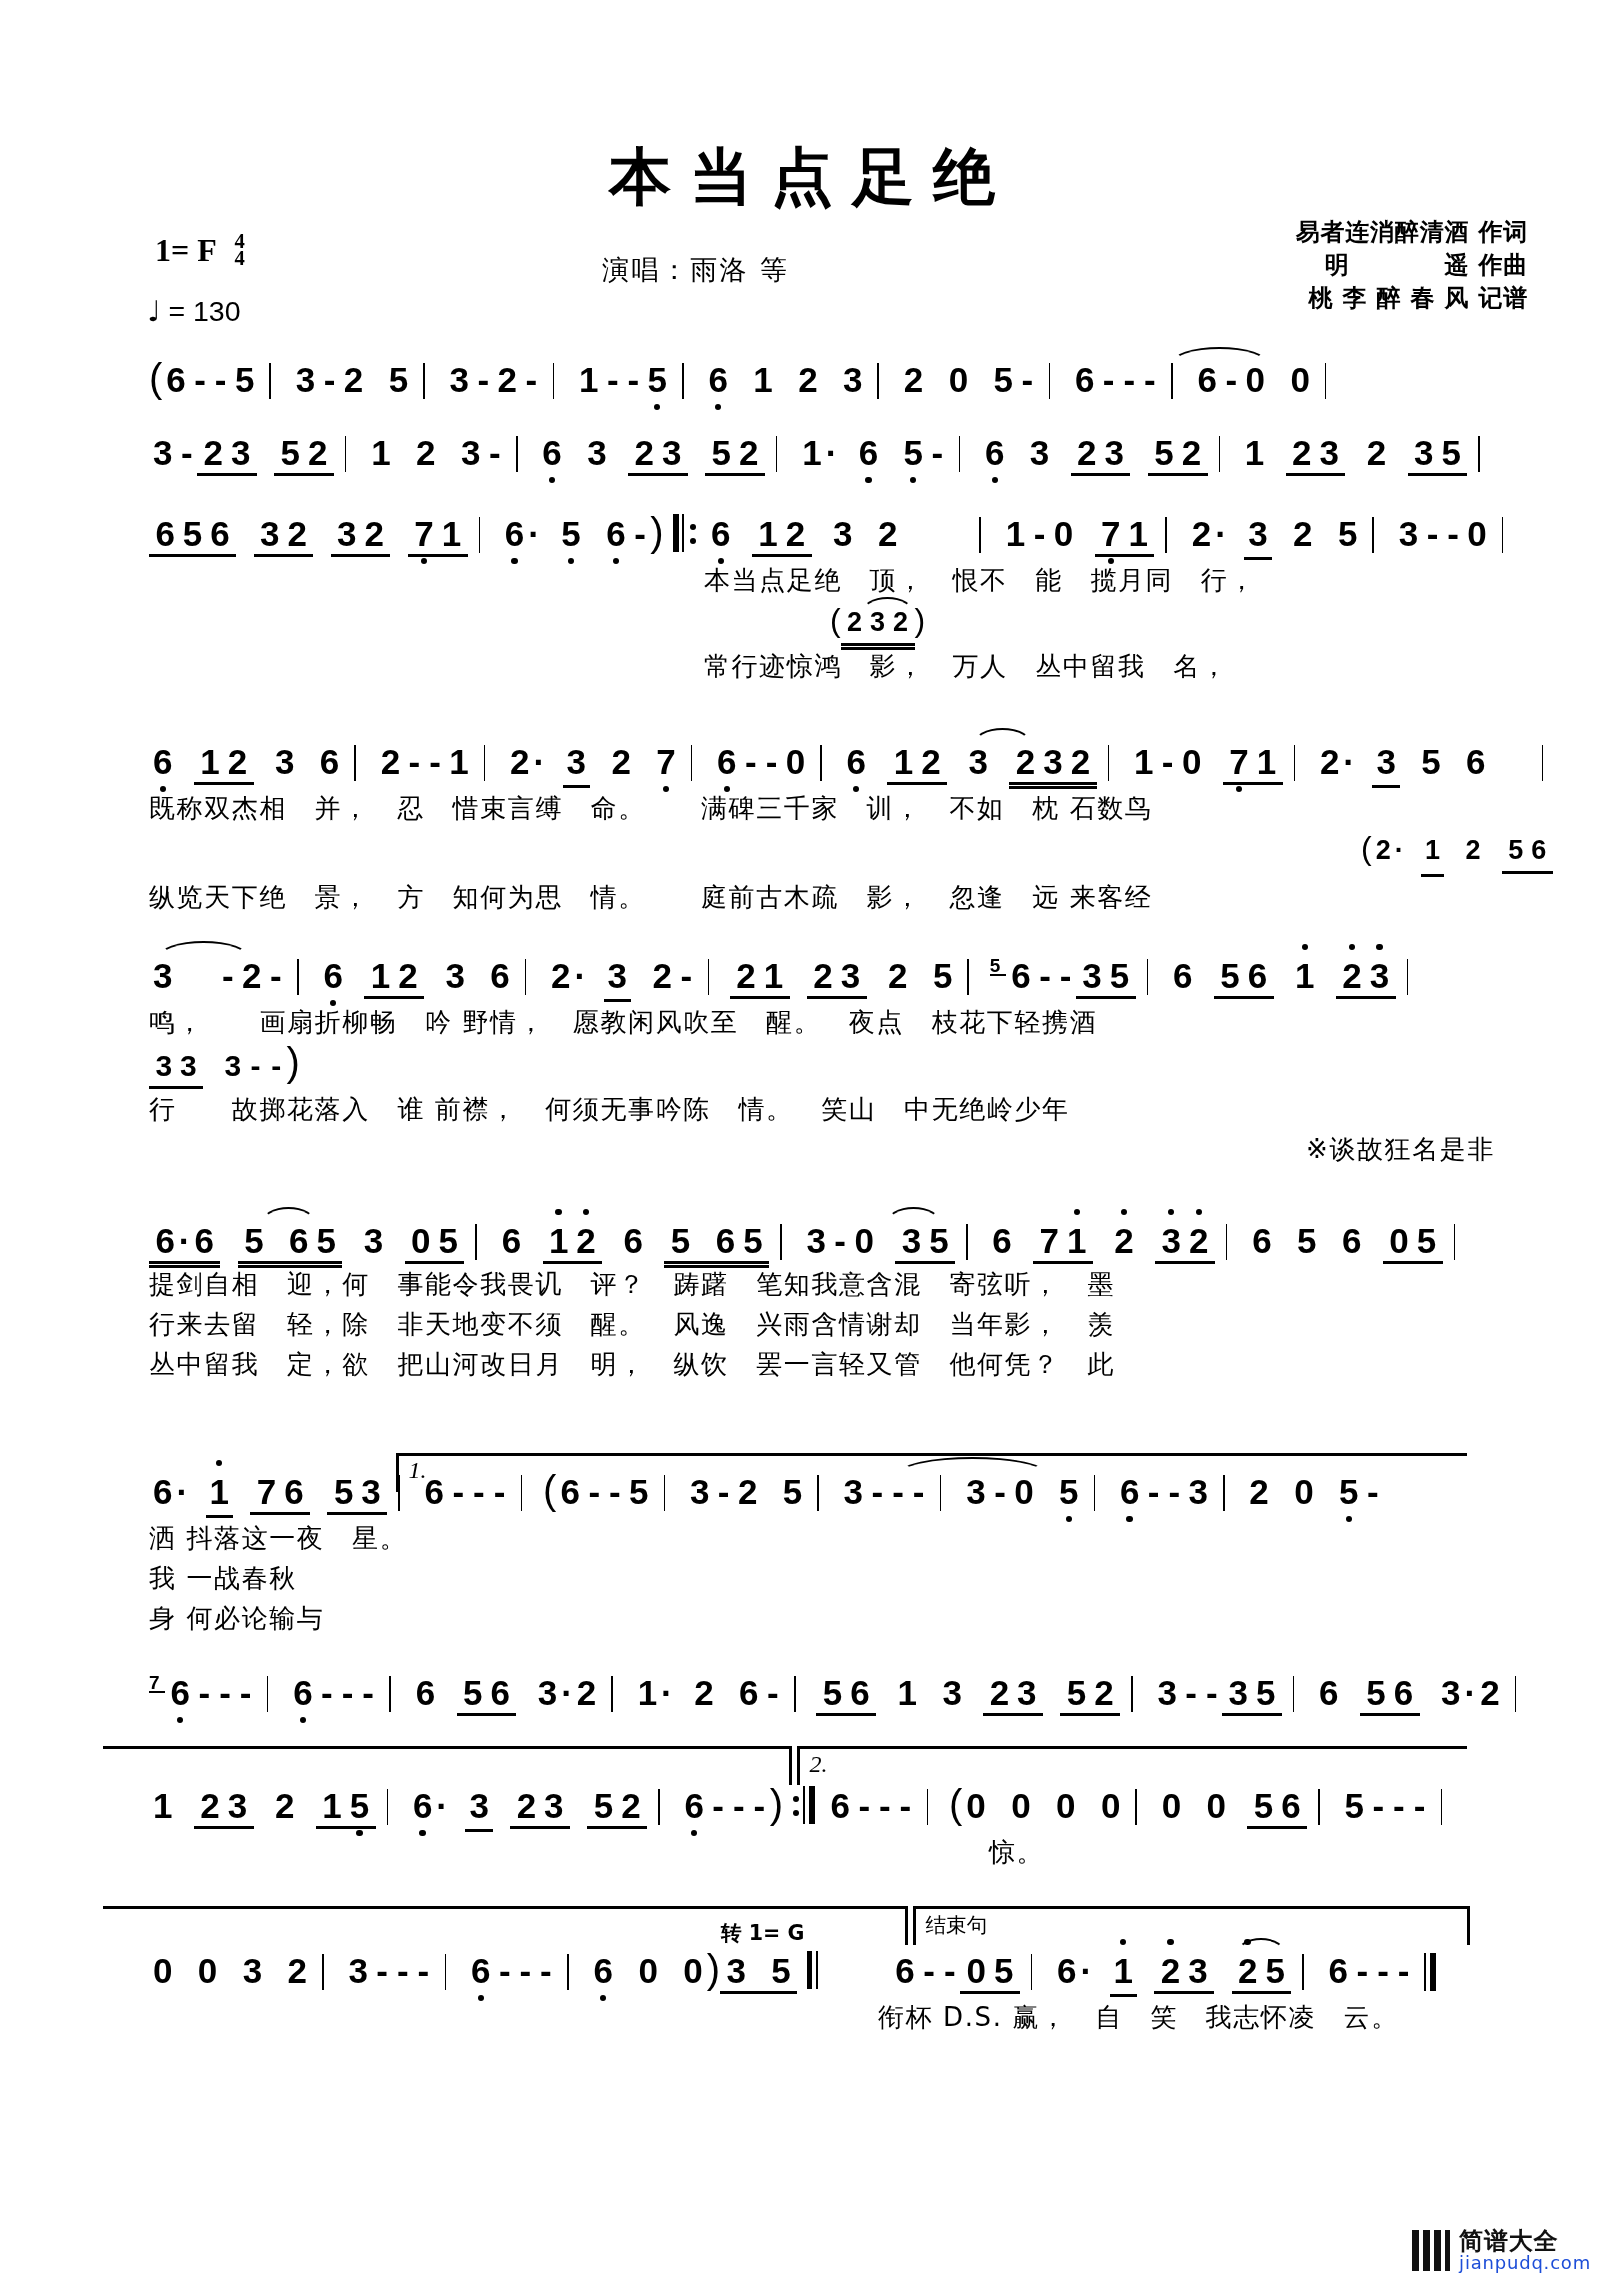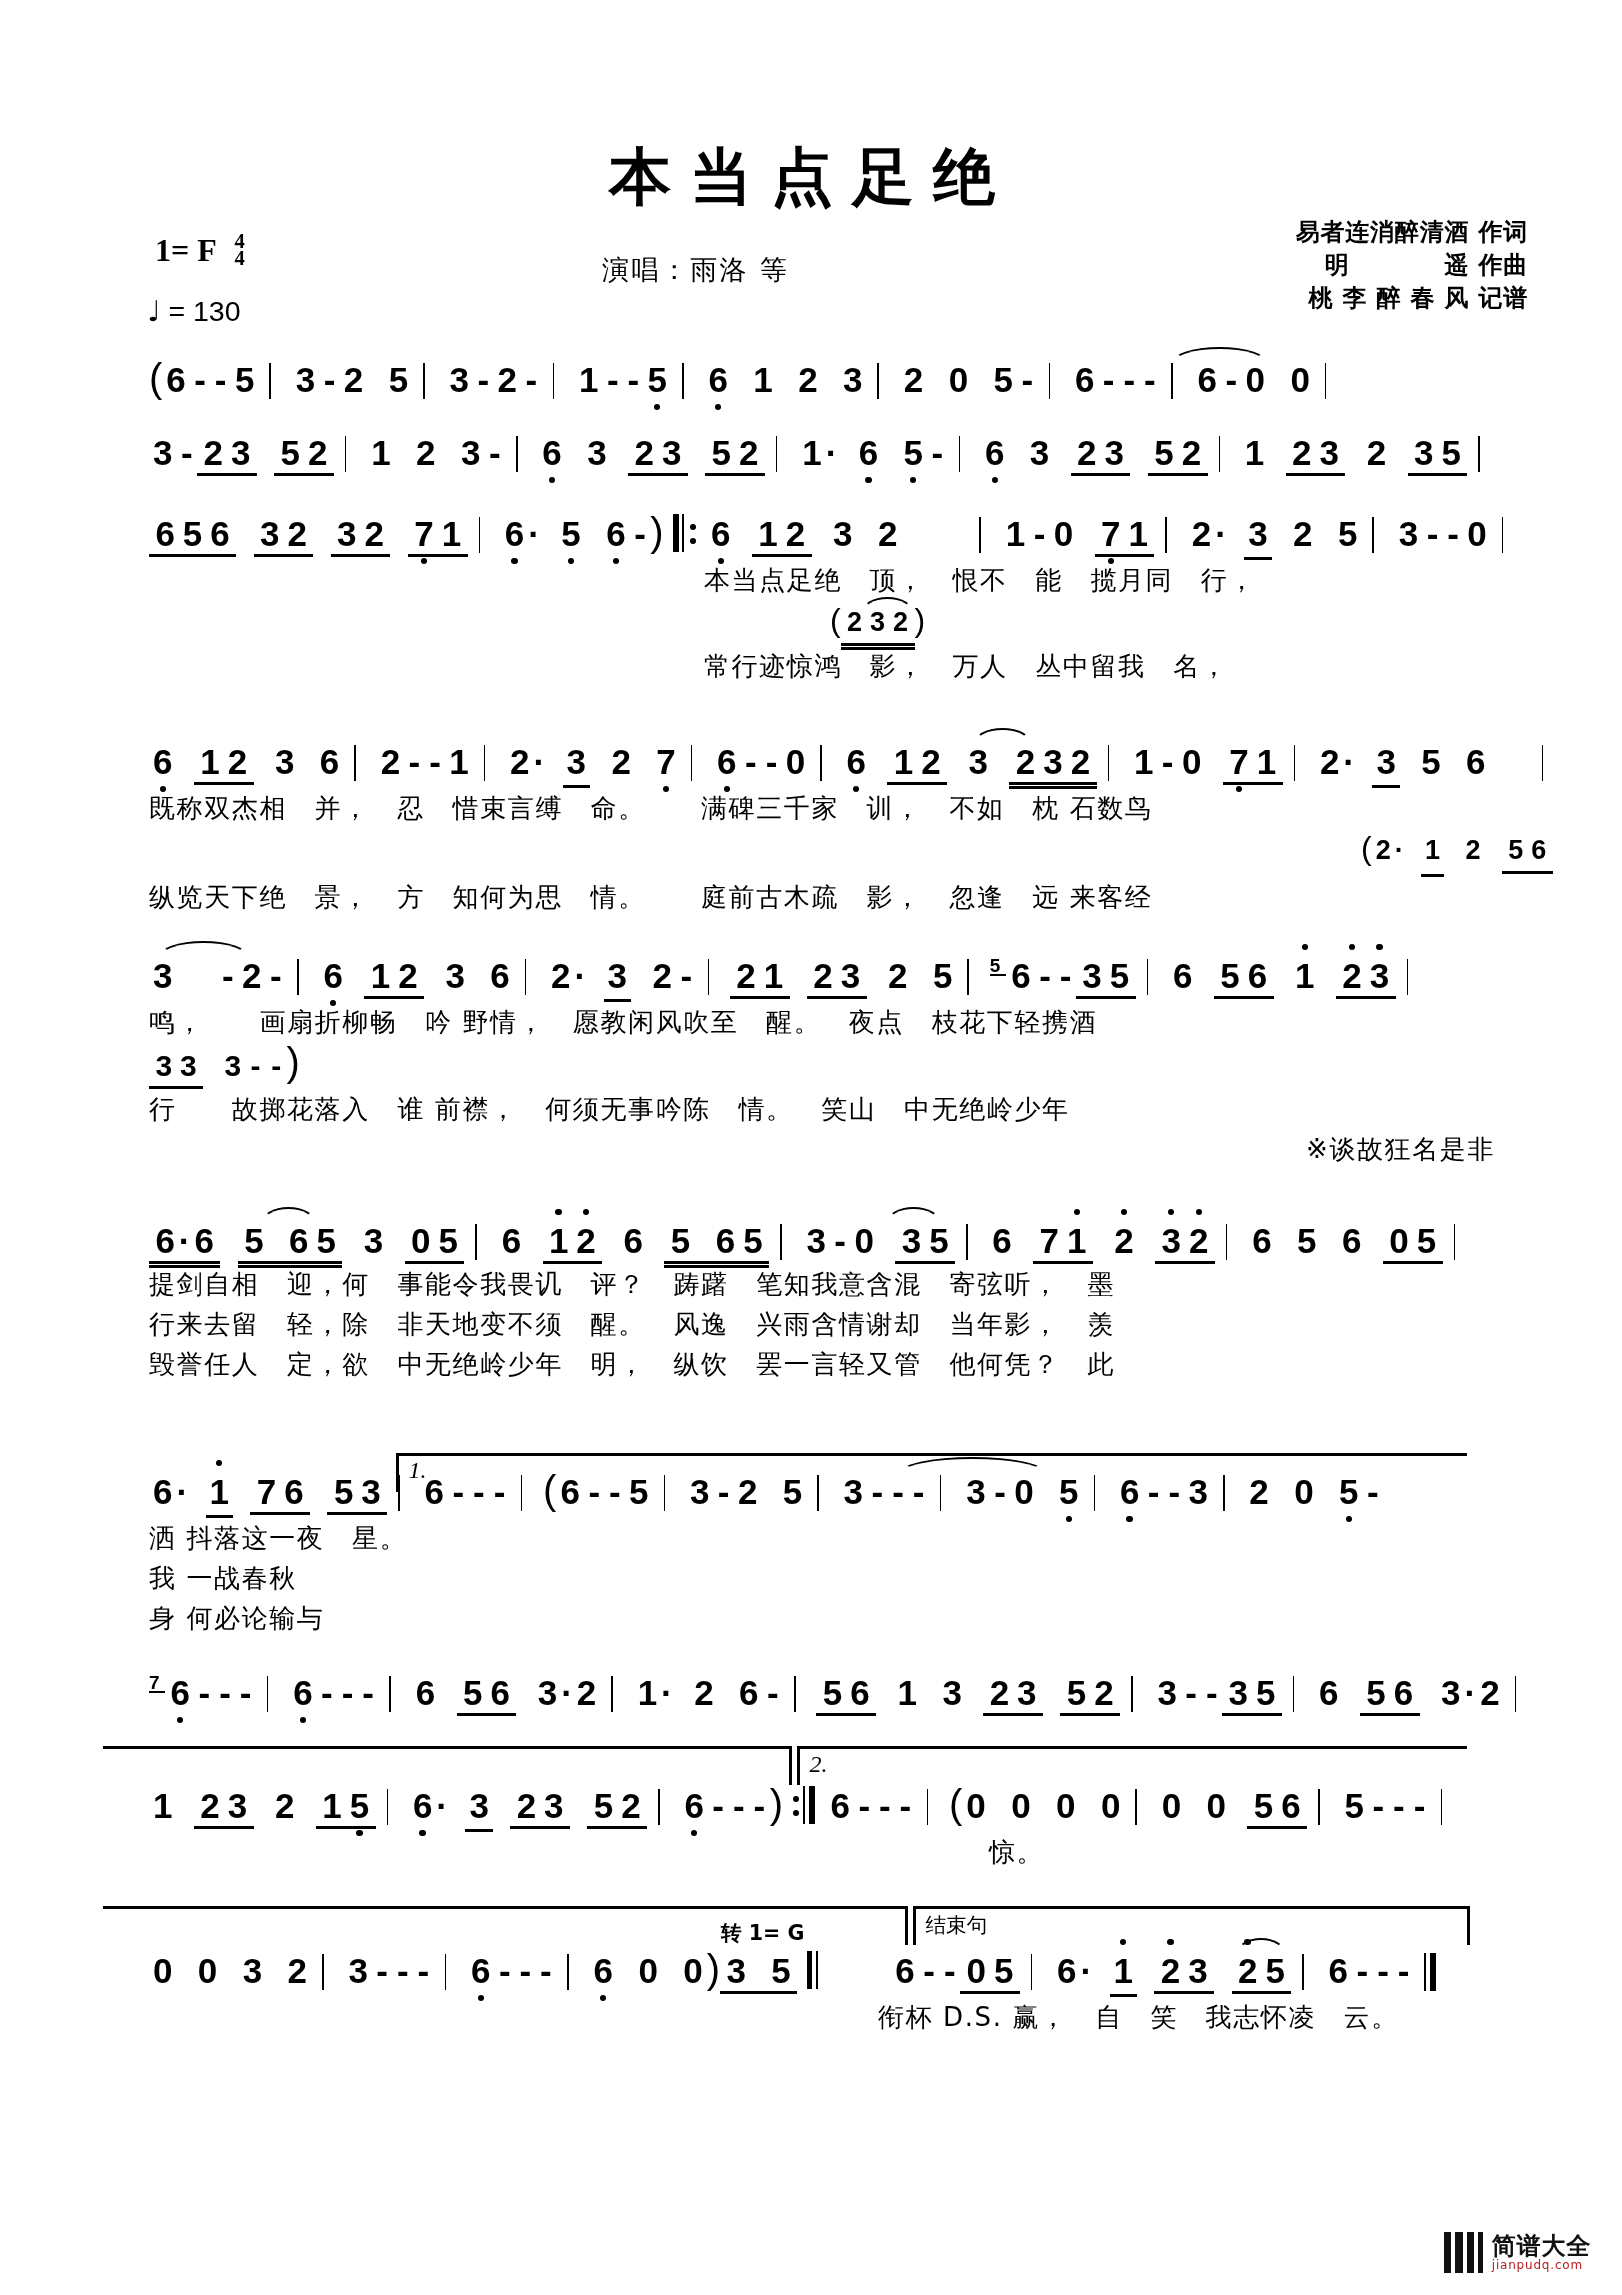--- a/index.html
+++ b/index.html
@@ -77,21 +77,21 @@
   .finalbar i{position:absolute;top:0;height:38px;background:#000;}
   .finalbar i.thin{left:0;width:2.4px;} .finalbar i.thick{left:6.3px;width:6.3px;}
 
   
   .logo{position:absolute;right:32px;bottom:22px;display:flex;align-items:center;gap:8px;}
   .logo .keys{width:41px;height:41px;position:relative;}
   .logo .keys i{position:absolute;top:0;width:7.1px;height:41px;background:#111;}
   .logo .keys i:nth-child(1){left:1.6px;} .logo .keys i:nth-child(2){left:12.7px;}
   .logo .keys i:nth-child(3){left:24px;} .logo .keys i:nth-child(4){left:35px;width:4.8px;}
   .logo .ltxt{font-family:"DejaVu Sans",sans-serif;font-size:24px;font-weight:bold;color:#111;letter-spacing:0.8px;}
-  .logo .lsub{font-family:"DejaVu Sans",sans-serif;font-size:12px;color:#b91c1c;letter-spacing:0.8px;}
+  .logo .lsub{font-family:"DejaVu Sans",sans-serif;font-size:18px;color:#1d4ed8;letter-spacing:0.8px;}
   .logo .stack{display:flex;flex-direction:column;align-items:flex-start;line-height:1.05;}
 </style>
 </head>
 <body>
 
 <div class="page">
 
   <div class="title">本当点足绝</div>
   <div class="singer">演唱：雨洛 等</div>
 
@@ -209,21 +209,21 @@
         <span class="grp b2"><span class="n">6</span><span class="dotn">·</span><span class="n">6</span></span><span class="sp8"></span><span class="grp b2"><span class="n">5</span><span class="sp8"></span><span class="n">6</span><span class="n">5</span></span><span class="sp8"></span><span class="n">3</span><span class="sp8"></span><span class="grp b1"><span class="n">0</span><span class="n">5</span></span><span class="bl"></span>
         <span class="n">6</span><span class="sp8"></span><span class="grp b1"><span class="n hi">1</span><span class="n hi">2</span></span><span class="sp8"></span><span class="n">6</span><span class="sp8"></span><span class="grp b2"><span class="n">5</span><span class="sp8"></span><span class="n">6</span><span class="n">5</span></span><span class="bl"></span>
         <span class="n">3</span><span class="dash">-</span><span class="n">0</span><span class="sp8"></span><span class="grp b1"><span class="n">3</span><span class="n">5</span></span><span class="bl"></span>
         <span class="n">6</span><span class="sp8"></span><span class="grp b1"><span class="n">7</span><span class="n hi">1</span></span><span class="sp8"></span><span class="n hi">2</span><span class="sp8"></span><span class="grp b1"><span class="n hi">3</span><span class="n hi">2</span></span><span class="bl"></span>
         <span class="n">6</span><span class="sp8"></span><span class="n">5</span><span class="sp8"></span><span class="n">6</span><span class="sp8"></span><span class="grp b1"><span class="n">0</span><span class="n">5</span></span><span class="bl"></span>
       </div>
       <div class="slur" style="left:261px;top:-12.7px;width:51px;"></div>
       <div class="slur" style="left:886px;top:-12.7px;width:51px;"></div>
       <div class="lrow">提剑自相　迎，何　事能令我畏讥　评？　踌躇　笔知我意含混　寄弦听，　墨</div>
       <div class="lrow">行来去留　轻，除　非天地变不须　醒。　风逸　兴雨含情谢却　当年影，　羡</div>
-      <div class="lrow">毁誉任人　定，欲　中无绝岭少年　明，　纵饮　罢一言轻又管　他何凭？　此</div>
+      <div class="lrow">丛中留我　定，欲　把山河改日月　明，　纵饮　罢一言轻又管　他何凭？　此</div>
     </div>
   </div>
 
   <div class="sys" style="top:1470px;">
     <div class="stave">
       <div class="endbr" style="left:396px;top:-17.4px;width:1068px;">
         <span class="lbl">1.</span>
       </div>
       <div class="nrow">
         <span class="n">6</span><span class="dotn">·</span><span class="sp8"></span><span class="n hi b1">1</span><span class="sp8"></span><span class="grp b1"><span class="n">7</span><span class="n">6</span></span><span class="sp8"></span><span class="grp b1"><span class="n">5</span><span class="n">3</span></span><span class="bl"></span>

